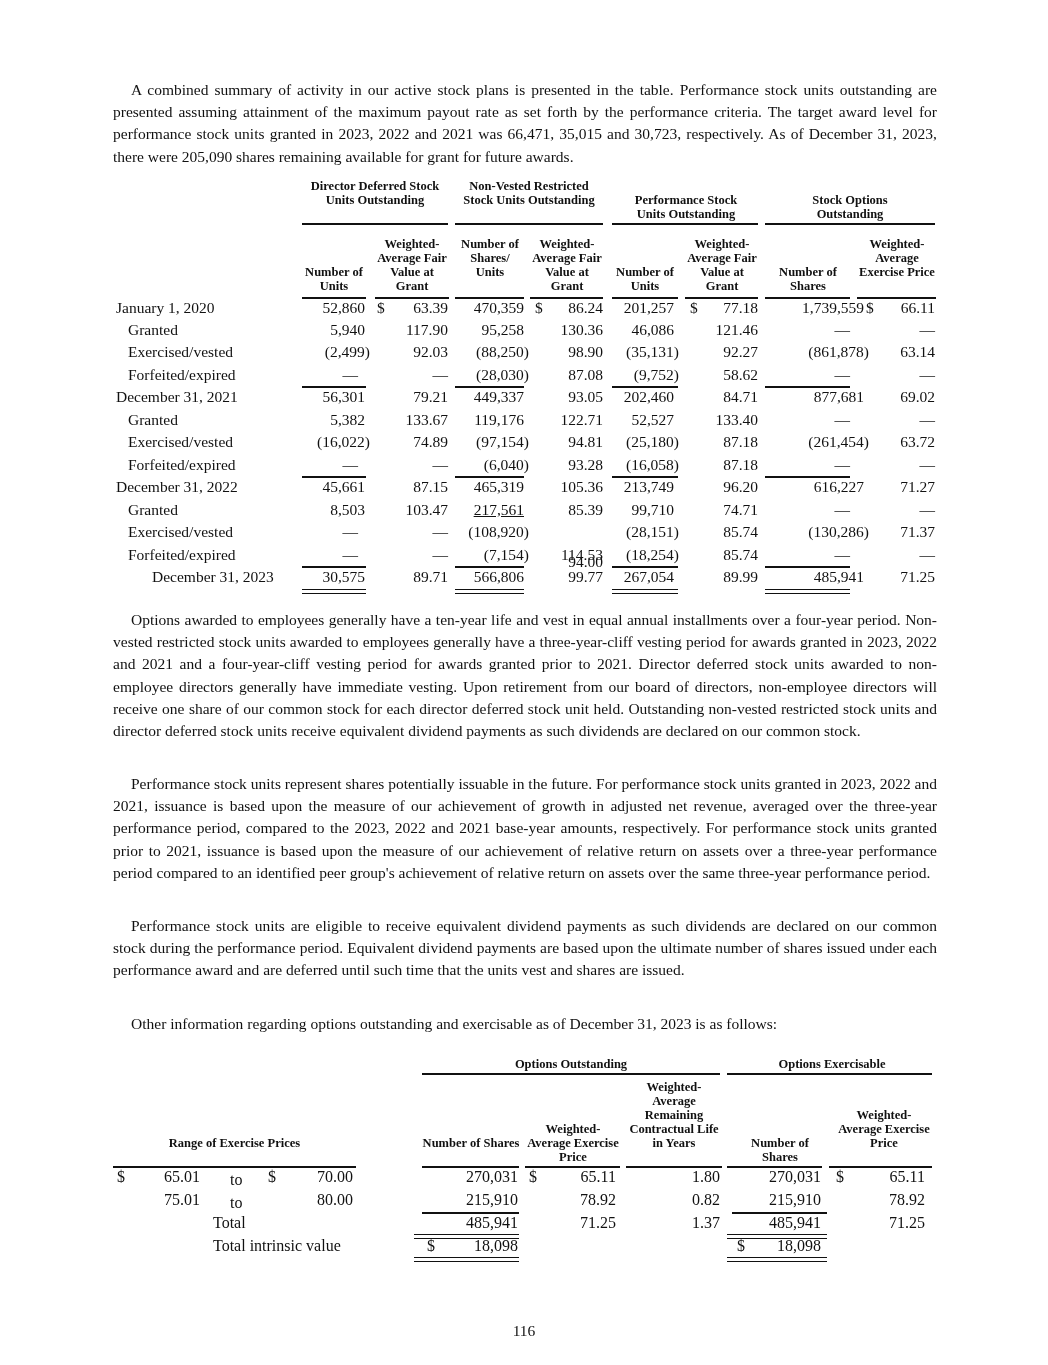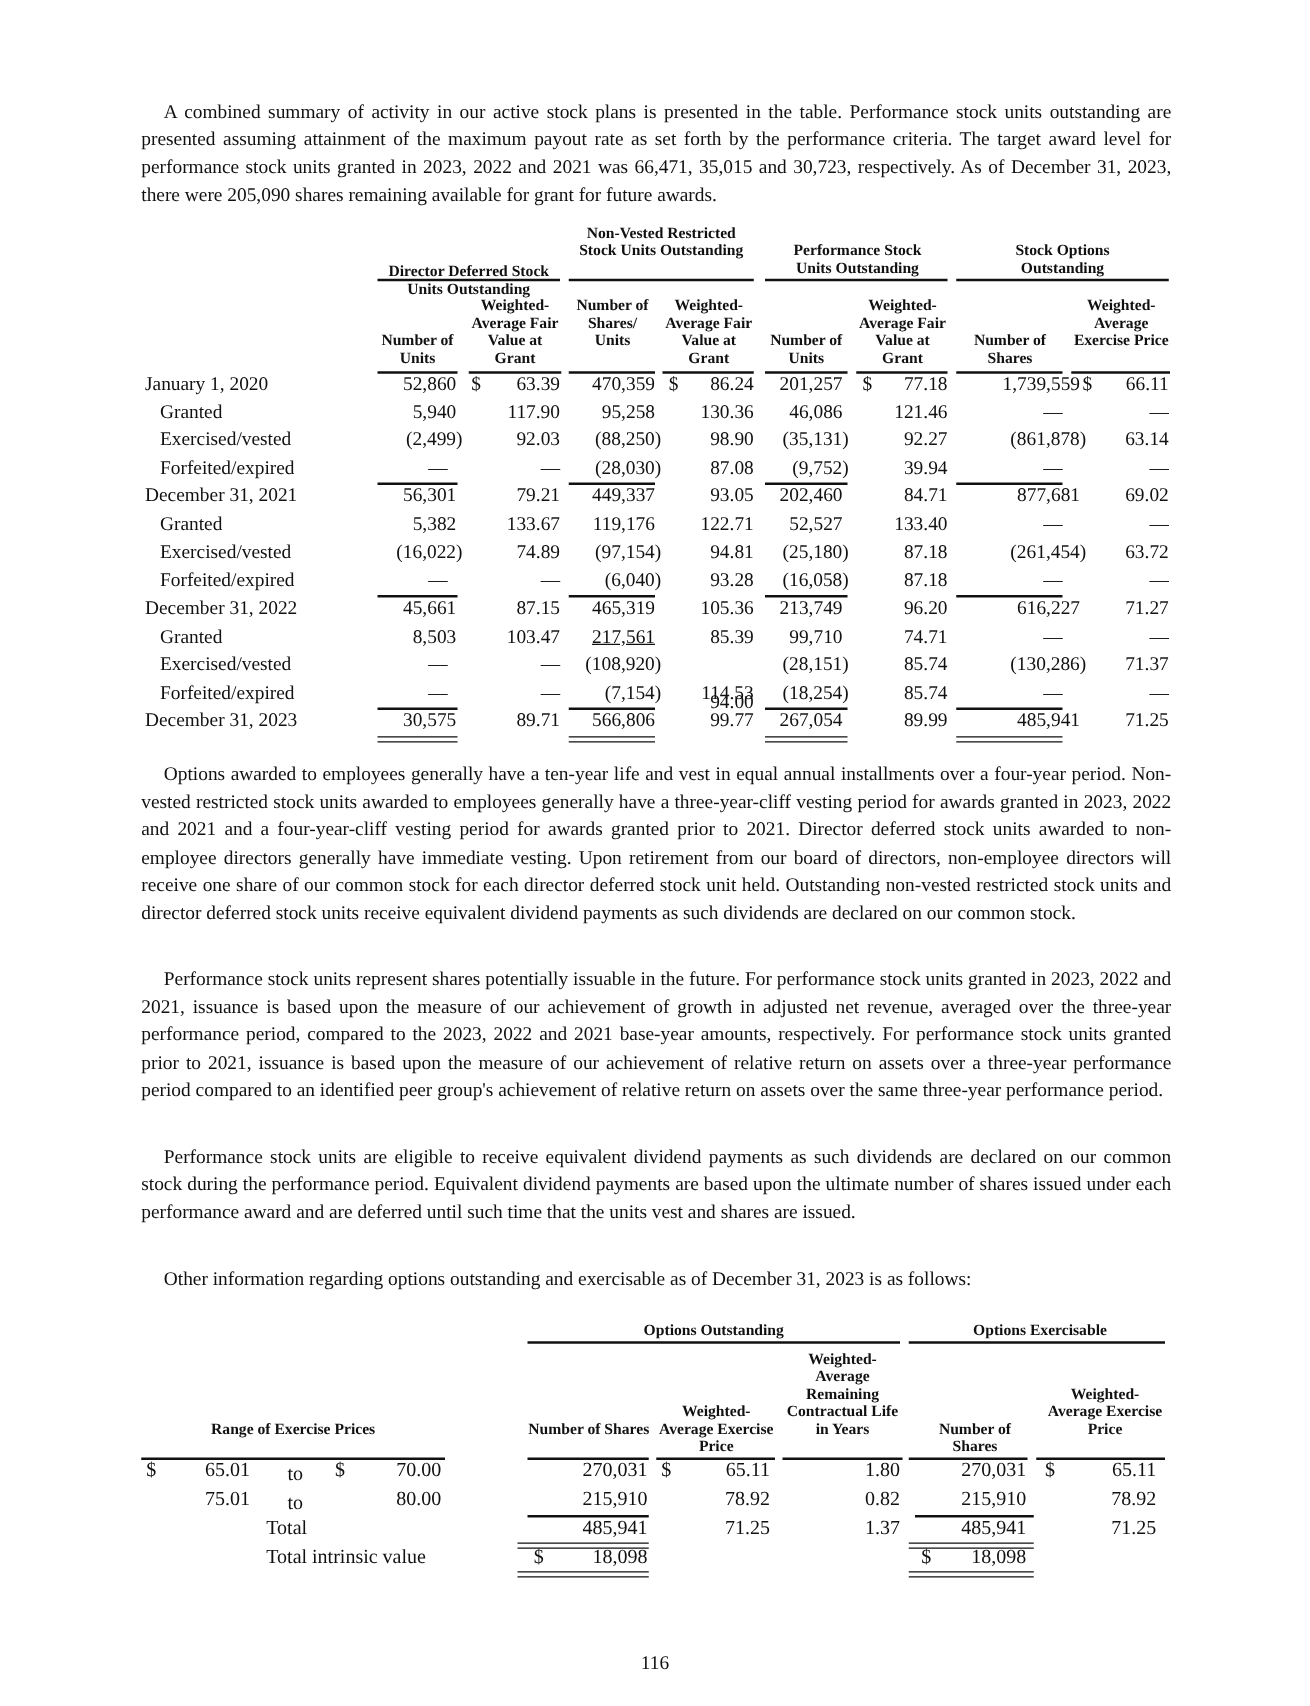--- a/index.html
+++ b/index.html
@@ -27,21 +27,21 @@
   .page-num { position: absolute; left: 0; width: 1048px; text-align: center; top: 1322px; font-size: 15.5px; }
   .t2 { font-size: 16px; }
 </style>
 </head>
 <body>
 
 <p class="para" style="top:79px;">A combined summary of activity in our active stock plans is presented in the table. Performance stock units outstanding are presented assuming attainment of the maximum payout rate as set forth by the performance criteria. The target award level for performance stock units granted in 2023, 2022 and 2021 was 66,471, 35,015 and 30,723, respectively. As of December 31, 2023, there were 205,090 shares remaining available for grant for future awards.</p>
 
 <div>
 
-  <div class="hdr" style="left:302px;width:146px;top:179px;margin-top:31px;">Director Deferred Stock Units Outstanding</div>
+  <div class="hdr" style="left:302px;width:146px;top:179px;">Director Deferred Stock Units Outstanding</div>
   <div class="hdr" style="left:455px;width:148px;top:179px;">Non-Vested Restricted Stock Units Outstanding</div>
   <div class="hdr" style="left:622px;width:128px;top:193px;">Performance Stock Units Outstanding</div>
   <div class="hdr" style="left:800px;width:100px;top:193px;">Stock Options Outstanding</div>
   <div class="grp-rule" style="left:302px;width:146px;top:223px;"></div>
   <div class="grp-rule" style="left:455px;width:148px;top:223px;"></div>
   <div class="grp-rule" style="left:612px;width:146px;top:223px;"></div>
   <div class="grp-rule" style="left:765px;width:170px;top:223px;"></div>
 
   <div class="hdr" style="left:302px;width:64px;top:265px;">Number of Units</div>
   <div class="hdr" style="left:375px;width:74px;top:237px;">Weighted-Average Fair Value at Grant</div>
@@ -101,21 +101,21 @@
     <span class="cell" style="right:113px;top:343px;">63.14</span>
   </div>
 
   <div>
     <span class="row-label ind" style="top:366px;">Forfeited/expired</span>
     <span class="cell" style="right:690px;top:366px;">—</span>
     <span class="cell" style="right:600px;top:366px;">—</span>
     <span class="cell" style="right:519px;top:366px;">(28,030)</span>
     <span class="cell" style="right:445px;top:366px;">87.08</span>
     <span class="cell" style="right:369px;top:366px;">(9,752)</span>
-    <span class="cell" style="right:290px;top:366px;">39.94</span>
+    <span class="cell" style="right:290px;top:366px;">58.62</span>
     <span class="cell" style="right:198px;top:366px;">—</span>
     <span class="cell" style="right:113px;top:366px;">—</span>
   </div>
   <div class="col-rule" style="left:302px;width:64px;top:386px;"></div>
   <div class="col-rule" style="left:455px;width:69px;top:386px;"></div>
   <div class="col-rule" style="left:612px;width:66px;top:386px;"></div>
   <div class="col-rule" style="left:765px;width:85px;top:386px;"></div>
 
   <div>
     <span class="row-label" style="top:388px;">December 31, 2021</span>
@@ -215,21 +215,21 @@
     <span class="cell" style="right:290px;top:546px;">85.74</span>
     <span class="cell" style="right:198px;top:546px;">—</span>
     <span class="cell" style="right:113px;top:546px;">—</span>
   </div>
   <div class="col-rule" style="left:302px;width:64px;top:566px;"></div>
   <div class="col-rule" style="left:455px;width:69px;top:566px;"></div>
   <div class="col-rule" style="left:612px;width:66px;top:566px;"></div>
   <div class="col-rule" style="left:765px;width:85px;top:566px;"></div>
 
   <div>
-    <span class="row-label" style="top:568px;">December 31, 2023</span>
+    <span class="row-label" style="top:568px;margin-left:36px;">December 31, 2023</span>
     <span class="cell" style="right:683px;top:568px;">30,575</span>
     <span class="cell" style="right:600px;top:568px;">89.71</span>
     <span class="cell" style="right:524px;top:568px;">566,806</span>
     <span class="cell" style="right:445px;top:568px;">99.77</span>
     <span class="cell" style="right:374px;top:568px;">267,054</span>
     <span class="cell" style="right:290px;top:568px;">89.99</span>
     <span class="cell" style="right:184px;top:568px;">485,941</span>
     <span class="cell" style="right:113px;top:568px;">71.25</span>
   </div>
   <div class="dbl-rule" style="left:302px;width:64px;top:589px;"></div>

